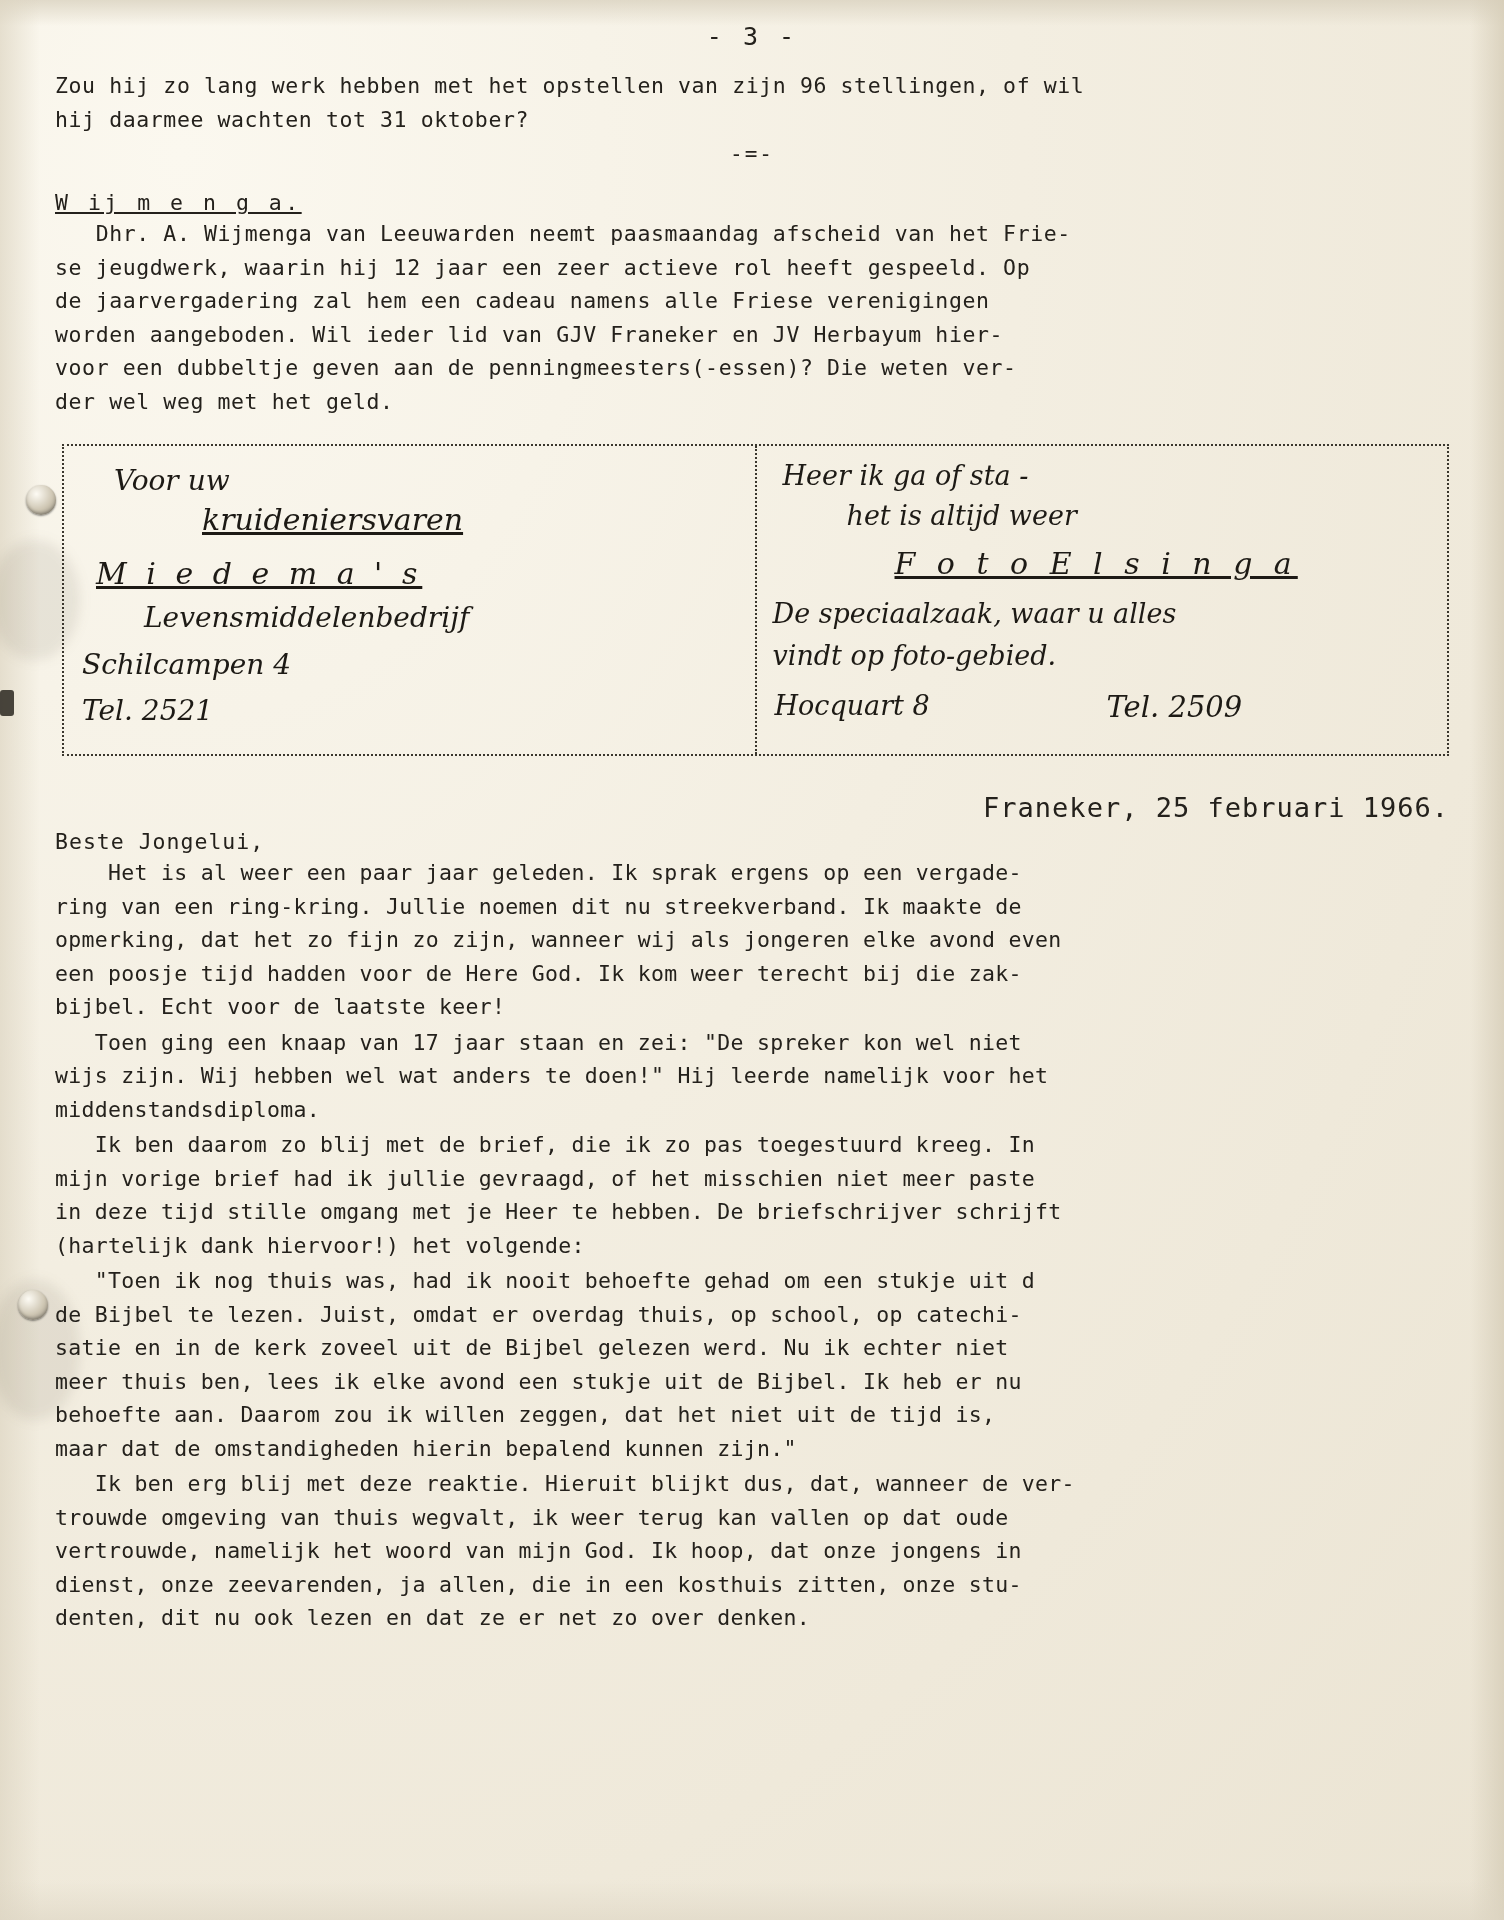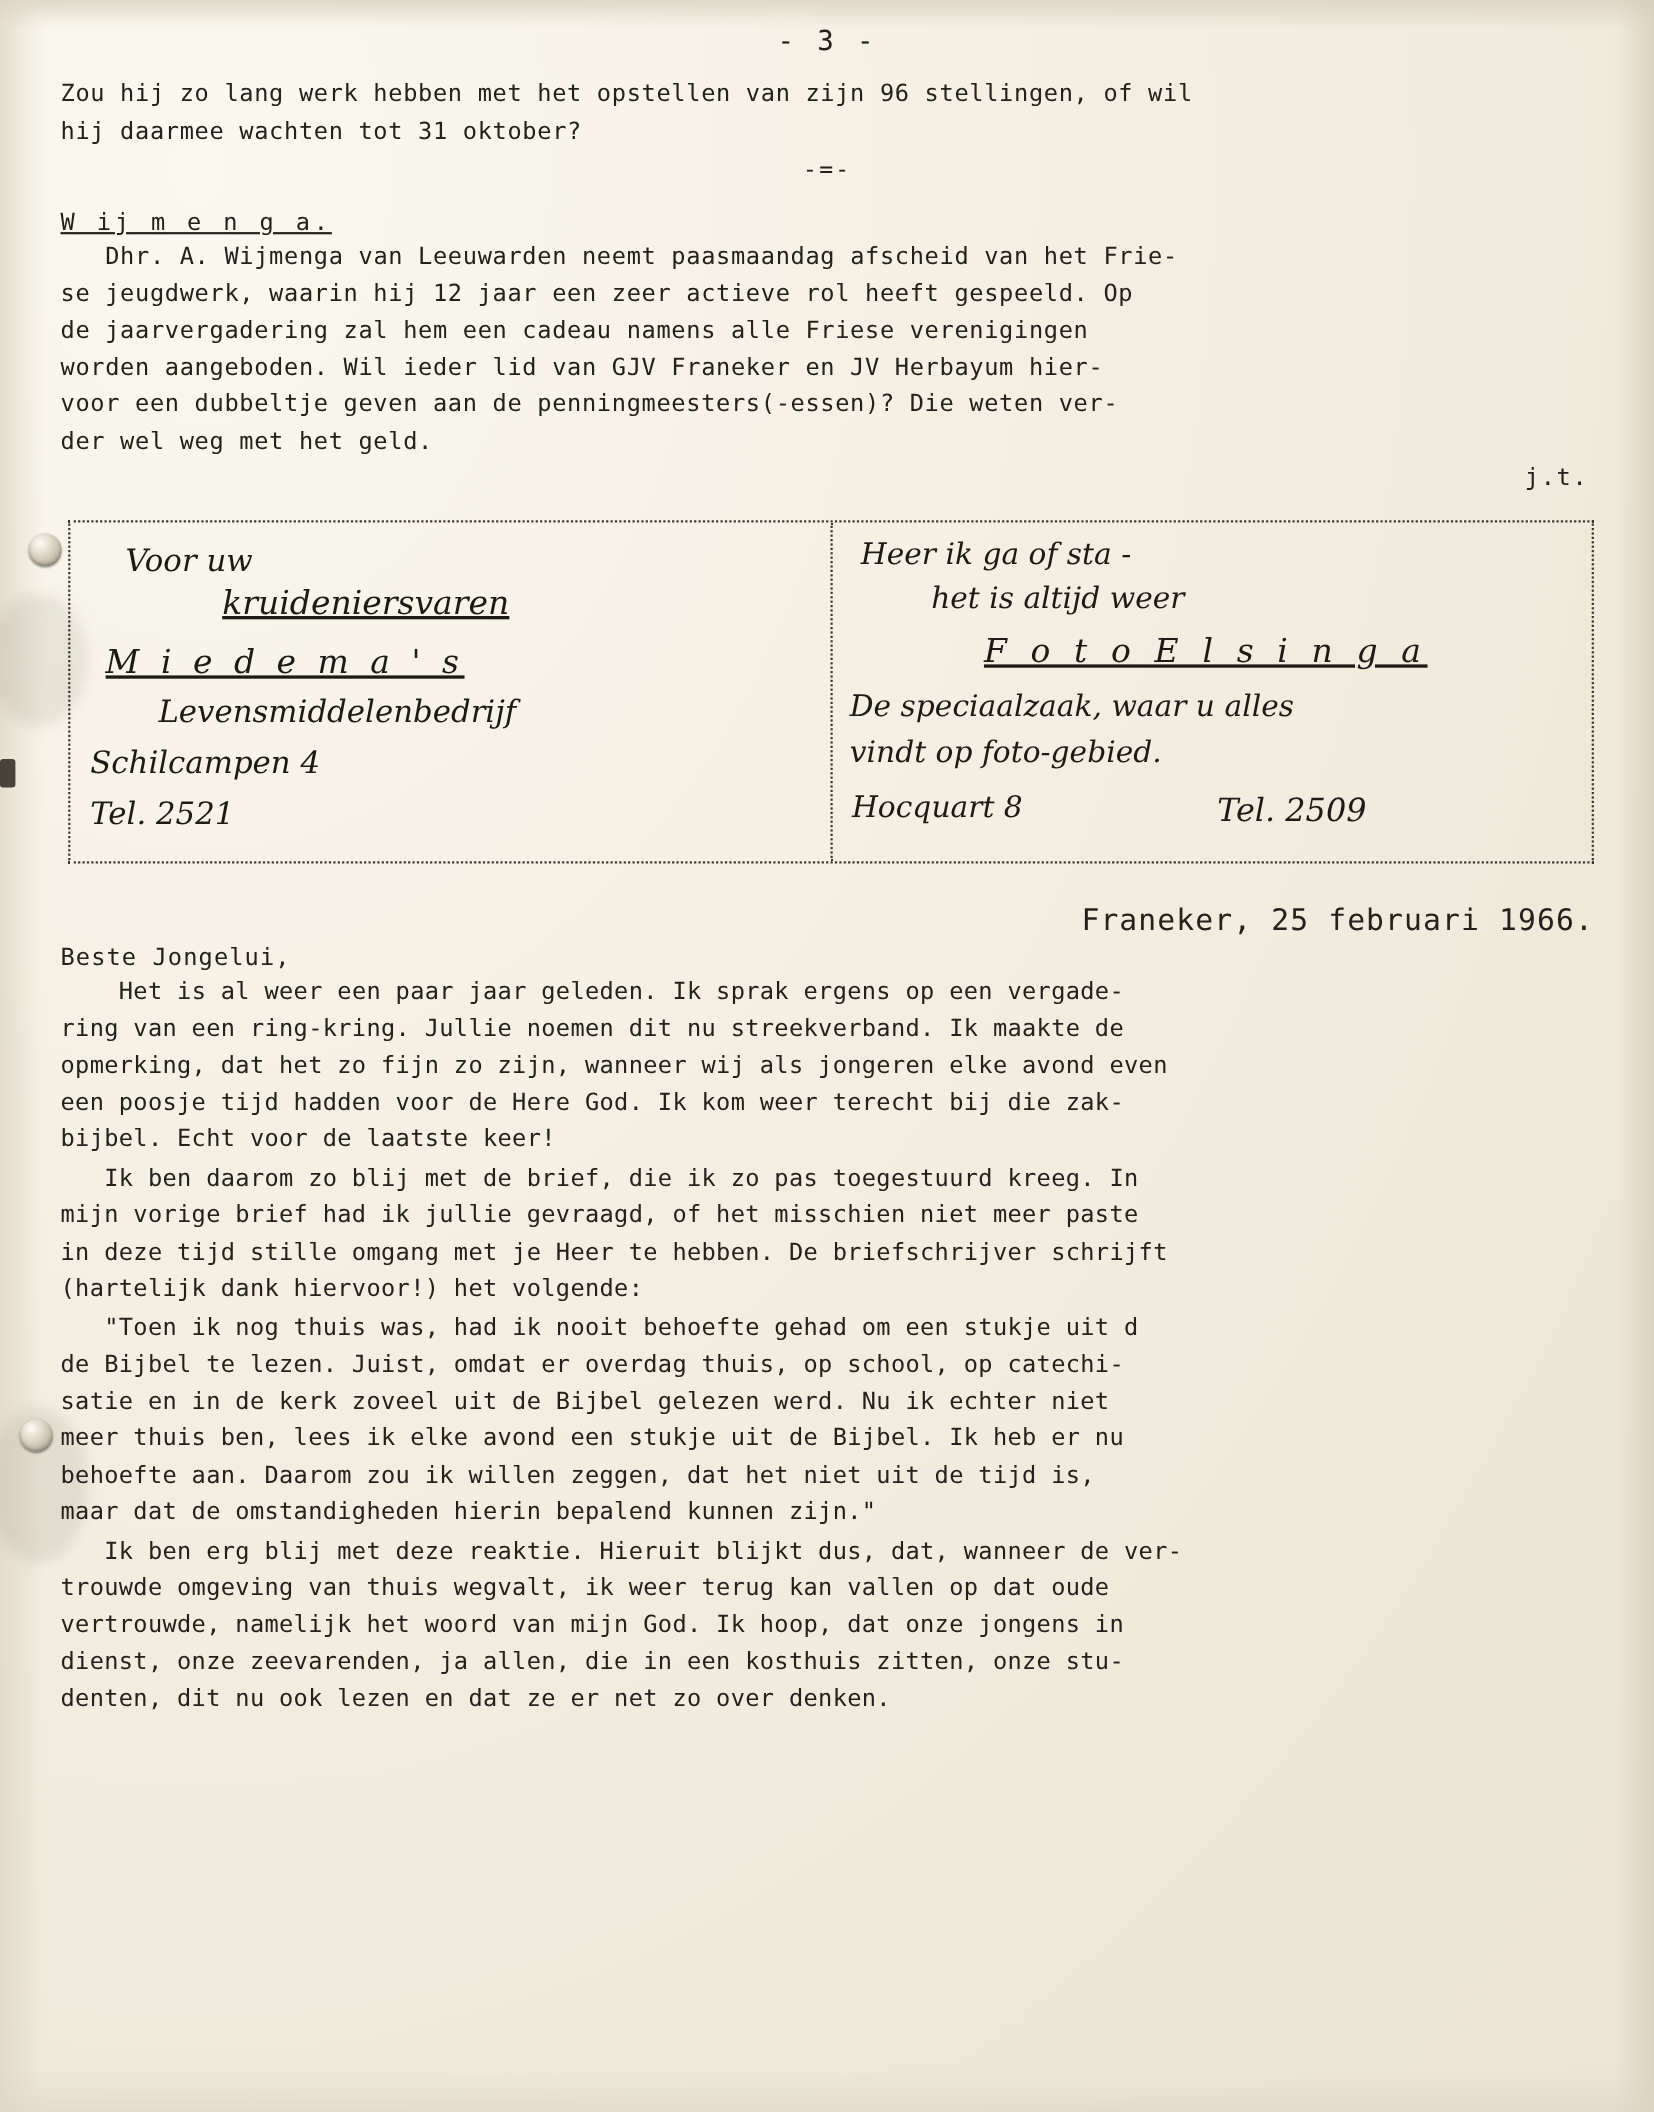--- a/index.html
+++ b/index.html
@@ -185,21 +185,20 @@
       <span class="heading-u">W ij m e n g a.</span>
     </div>
 
     <div class="body-text" style="margin-top:2px;">   Dhr. A. Wijmenga van Leeuwarden neemt paasmaandag afscheid van het Frie-
 se jeugdwerk, waarin hij 12 jaar een zeer actieve rol heeft gespeeld. Op
 de jaarvergadering zal hem een cadeau namens alle Friese verenigingen
 worden aangeboden. Wil ieder lid van GJV Franeker en JV Herbayum hier-
 voor een dubbeltje geven aan de penningmeesters(-essen)? Die weten ver-
 der wel weg met het geld.</div>
 
-    <div class="signoff">j.t.</div>
 
     <div class="ads">
 
       <div class="ad ad-left">
         <div class="script ad-l1">Voor uw</div>
         <div class="script ad-l2 u">kruideniersvaren</div>
         <div class="script ad-l3 u">M i e d e m a ' s</div>
         <div class="script ad-l4">Levensmiddelenbedrijf</div>
         <div class="script ad-l5">Schilcampen 4</div>
         <div class="script ad-l6">Tel. 2521</div>
@@ -218,20 +217,23 @@
     </div>
 
     <div class="dateline">Franeker, 25 februari 1966.</div>
     <div class="salutation">Beste Jongelui,</div>
 
     <div class="letter">    Het is al weer een paar jaar geleden. Ik sprak ergens op een vergade-
 ring van een ring-kring. Jullie noemen dit nu streekverband. Ik maakte de
 opmerking, dat het zo fijn zo zijn, wanneer wij als jongeren elke avond even
 een poosje tijd hadden voor de Here God. Ik kom weer terecht bij die zak-
 bijbel. Echt voor de laatste keer!</div>
+    <div class="letter">   Toen ging een knaap van 17 jaar staan en zei: "De spreker kon wel niet
+wijs zijn. Wij hebben wel wat anders te doen!" Hij leerde namelijk voor het
+middenstandsdiploma.</div>
     <div class="letter">   Ik ben daarom zo blij met de brief, die ik zo pas toegestuurd kreeg. In
 mijn vorige brief had ik jullie gevraagd, of het misschien niet meer paste
 in deze tijd stille omgang met je Heer te hebben. De briefschrijver schrijft
 (hartelijk dank hiervoor!) het volgende:</div>
     <div class="letter">   "Toen ik nog thuis was, had ik nooit behoefte gehad om een stukje uit d
 de Bijbel te lezen. Juist, omdat er overdag thuis, op school, op catechi-
 satie en in de kerk zoveel uit de Bijbel gelezen werd. Nu ik echter niet
 meer thuis ben, lees ik elke avond een stukje uit de Bijbel. Ik heb er nu
 behoefte aan. Daarom zou ik willen zeggen, dat het niet uit de tijd is,
 maar dat de omstandigheden hierin bepalend kunnen zijn."</div>

